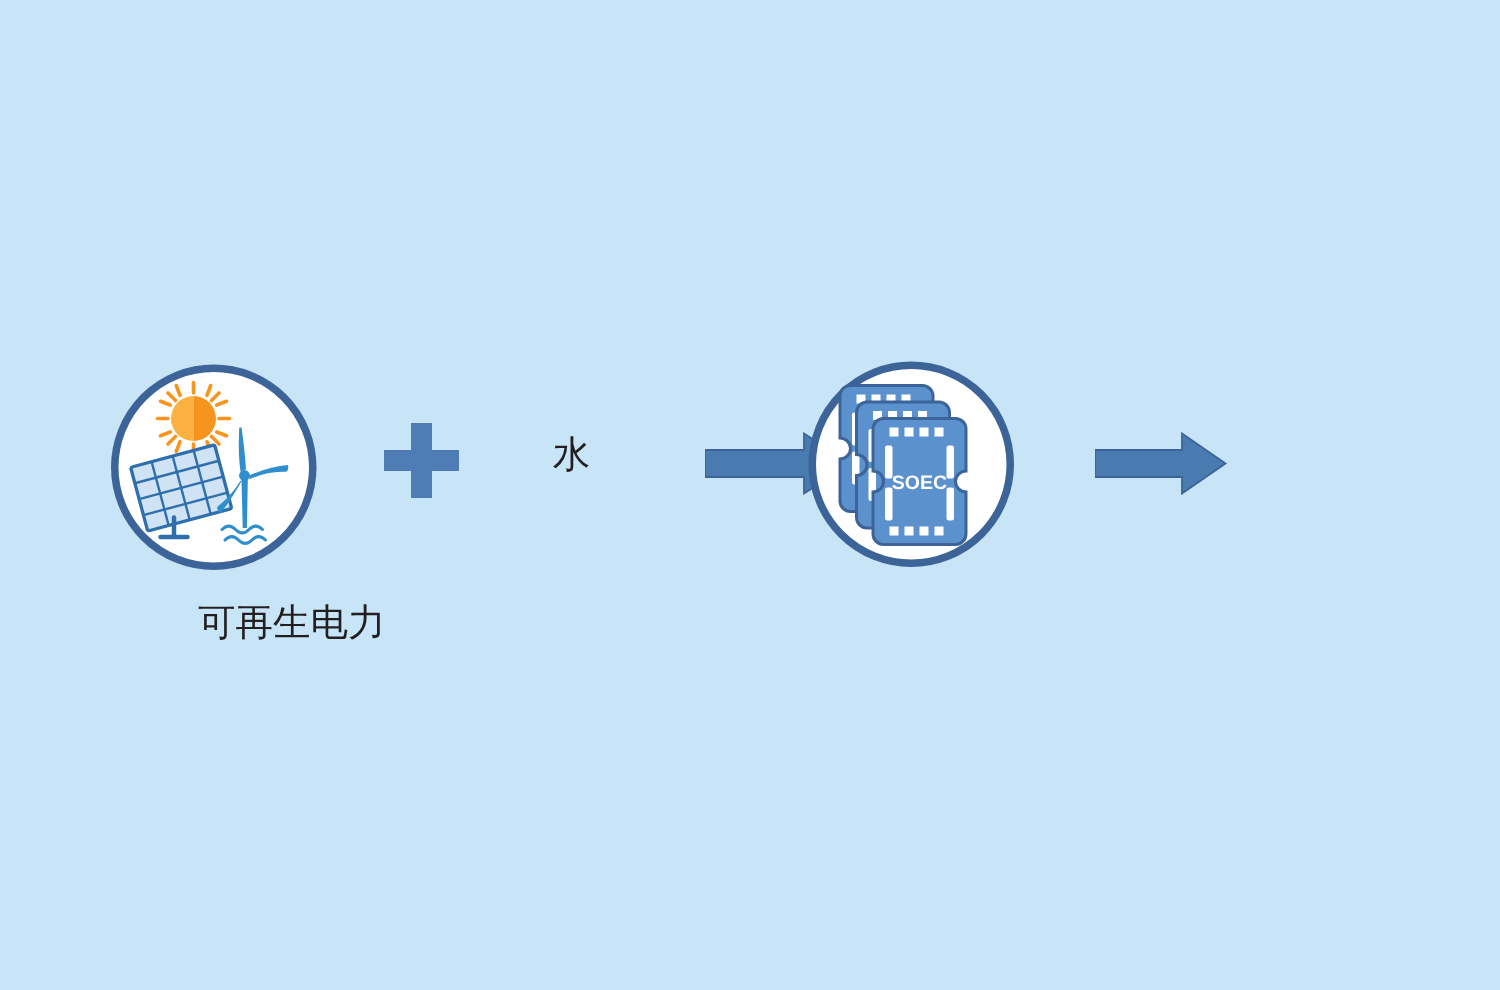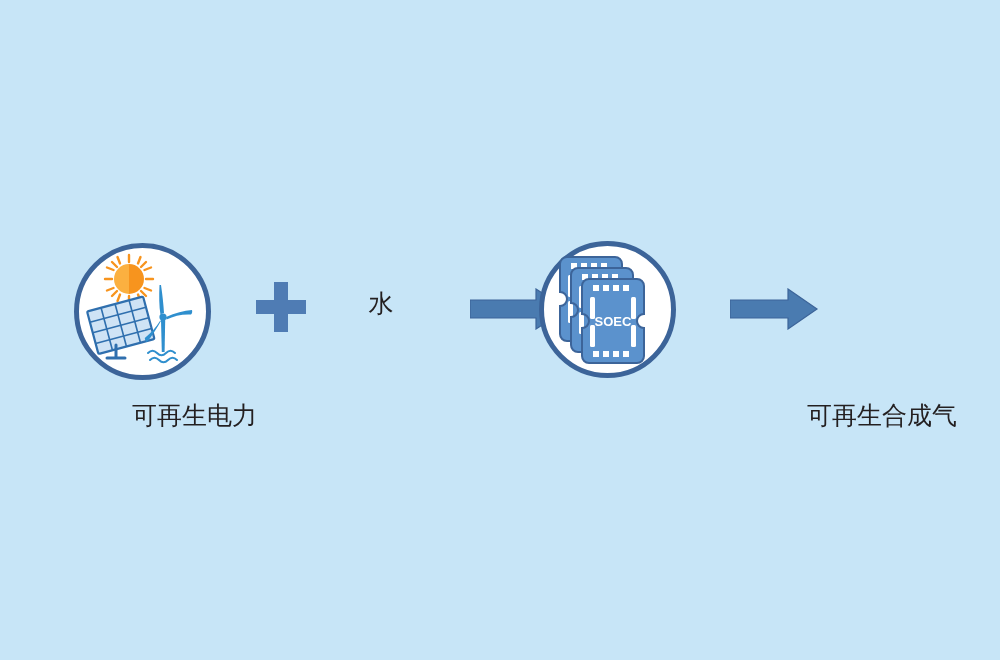--- a/index.html
+++ b/index.html
@@ -173,15 +173,14 @@
         </g>
         <text x="62" y="75" text-anchor="middle" fill="#ffffff" font-family="Liberation Sans, sans-serif" font-size="13" font-weight="bold">SOEC</text>
       </g>
     </svg>
   </div>
 
   <svg class="glyph-svg" style="left:730px; top:288px;" width="90" height="42" viewBox="0 0 90 42">
     <path d="M0 12 L58 12 L58 1 L87 21 L58 41 L58 30 L0 30 Z" fill="#4a7bb0" stroke="#3c6499" stroke-width="1.2"></path>
   </svg>
 
-  <div class="caption" style="left:792px; top:403px; width:180px;">可再生合成气</div>
 
 </div>
 
 </body></html>

